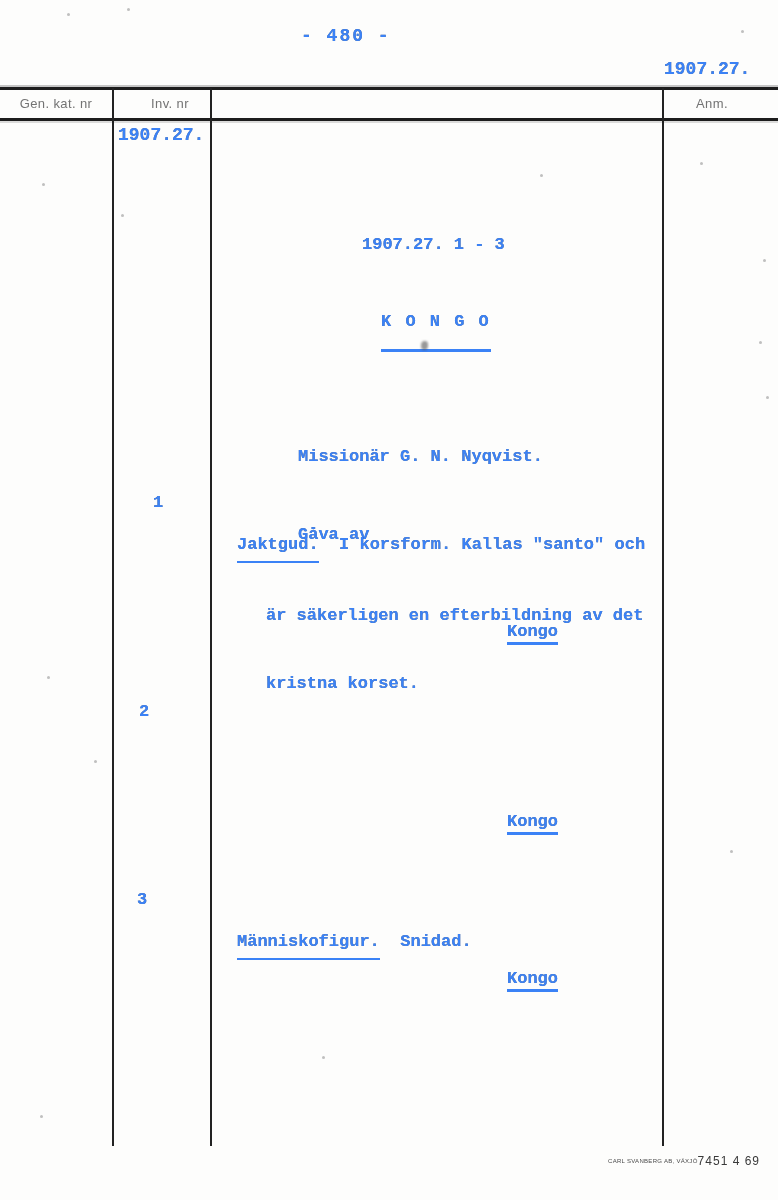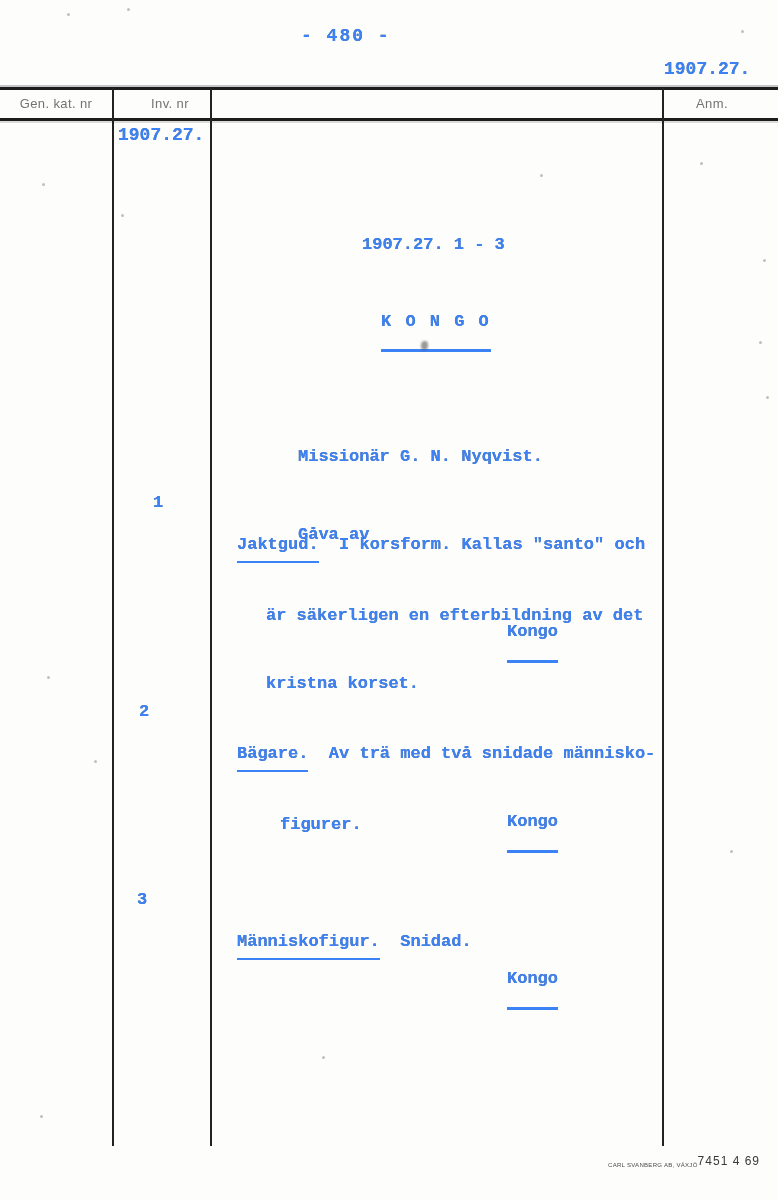--- a/index.html
+++ b/index.html
@@ -46,21 +46,21 @@
   .range{top:235px;left:362px;font-size:17px;}
   .country{top:312px;left:381px;font-size:17px;letter-spacing:2px;}
   .u-heavy{
     display:inline-block;
     border-bottom:3px solid currentColor;
     padding-bottom:18px;
   }
   .u-origin{
     display:inline-block;
     border-bottom:3px solid currentColor;
-    padding-bottom:19px;
+    padding-bottom:1px;
   }
   .u-title{
     display:inline-block;
     border-bottom:2px solid currentColor;
     padding-bottom:1px;
   }
   .gift{top:392px;left:298px;font-size:17px;line-height:26px;}
   .itemno{font-size:17px;}
   .itemtext{font-size:17px;}
   .itemtext .line{line-height:30px;white-space:pre;}
@@ -68,21 +68,21 @@
   .ind2{margin-left:43px;}
   .origin{font-size:17px;}
   .smudge{
     top:341px;left:421px;width:7px;height:9px;
     background:rgba(70,70,70,0.55);
     border-radius:50% 40% 50% 45%;
     filter:blur(1px);
   }
   .footer{
     top:1154px;right:18px;
-    display:flex;align-items:flex-end;
+    display:flex;align-items:center;
   }
   .printer{font-size:6px;color:#4a4a4a;letter-spacing:0.3px;}
   .printcode{font-size:12px;color:#3a3a3a;letter-spacing:1px;}
   .spk{
     position:absolute;width:3px;height:3px;border-radius:50%;
     background:rgba(50,50,50,0.3);
   }
 </style>
 </head>
 <body>
@@ -115,24 +115,20 @@
 
   <div class="abs mono itemno" style="left:153px;top:493px;">1</div>
   <div class="abs mono itemtext" style="left:237px;top:492px;">
     <div class="line"><span class="u-title">Jaktgud.</span><span>  I korsform. Kallas "santo" och</span></div>
     <div class="line ind1">är säkerligen en efterbildning av det</div>
     <div class="line ind1">kristna korset.</div>
   </div>
   <div class="abs mono origin" style="left:507px;top:622px;"><span class="u-origin">Kongo</span></div>
 
   <div class="abs mono itemno" style="left:139px;top:702px;">2</div>
-  <div class="abs mono itemtext" style="left:237px;top:701px;">
-    <div class="line"><span class="u-title">Bägare.</span><span>  Av trä med två snidade människo-</span></div>
-    <div class="line ind2">figurer.</div>
-  </div>
   <div class="abs mono origin" style="left:507px;top:812px;"><span class="u-origin">Kongo</span></div>
 
   <div class="abs mono itemno" style="left:137px;top:890px;">3</div>
   <div class="abs mono itemtext" style="left:237px;top:889px;">
     <div class="line"><span class="u-title">Människofigur.</span><span>  Snidad.</span></div>
   </div>
   <div class="abs mono origin" style="left:507px;top:969px;"><span class="u-origin">Kongo</span></div>
 
   <div class="abs footer">
     <span class="printer">CARL SVANBERG AB, VÄXJÖ</span>

